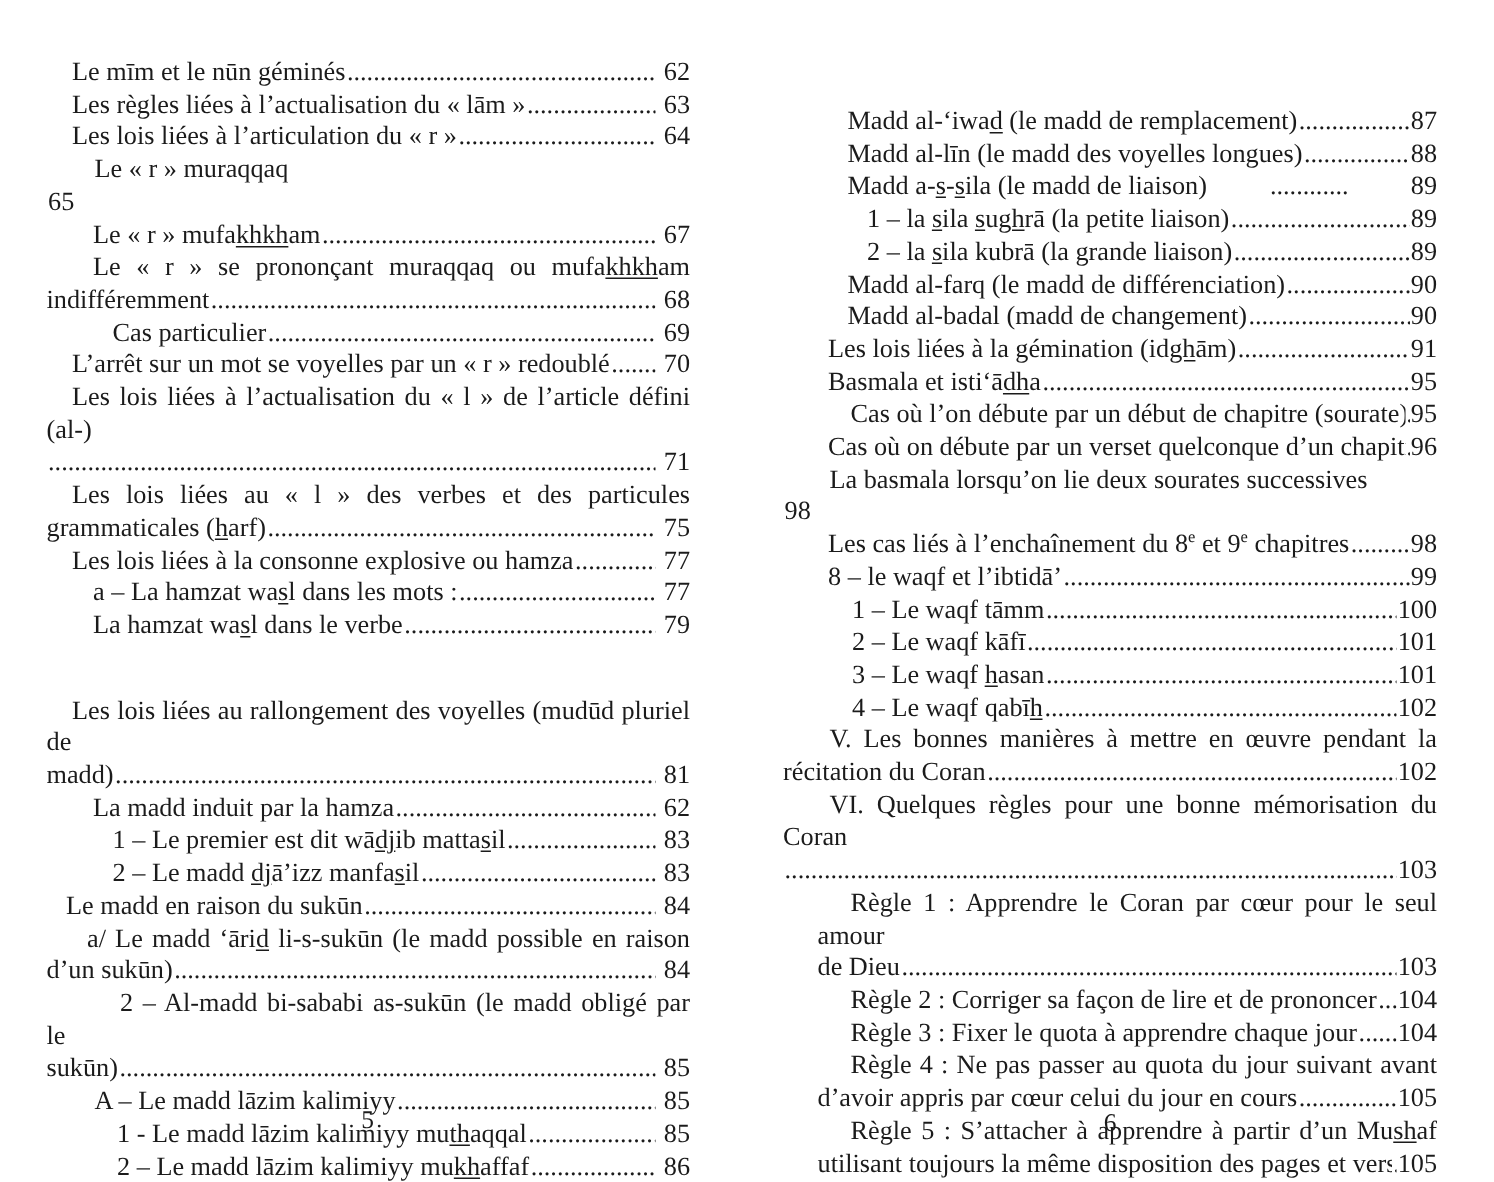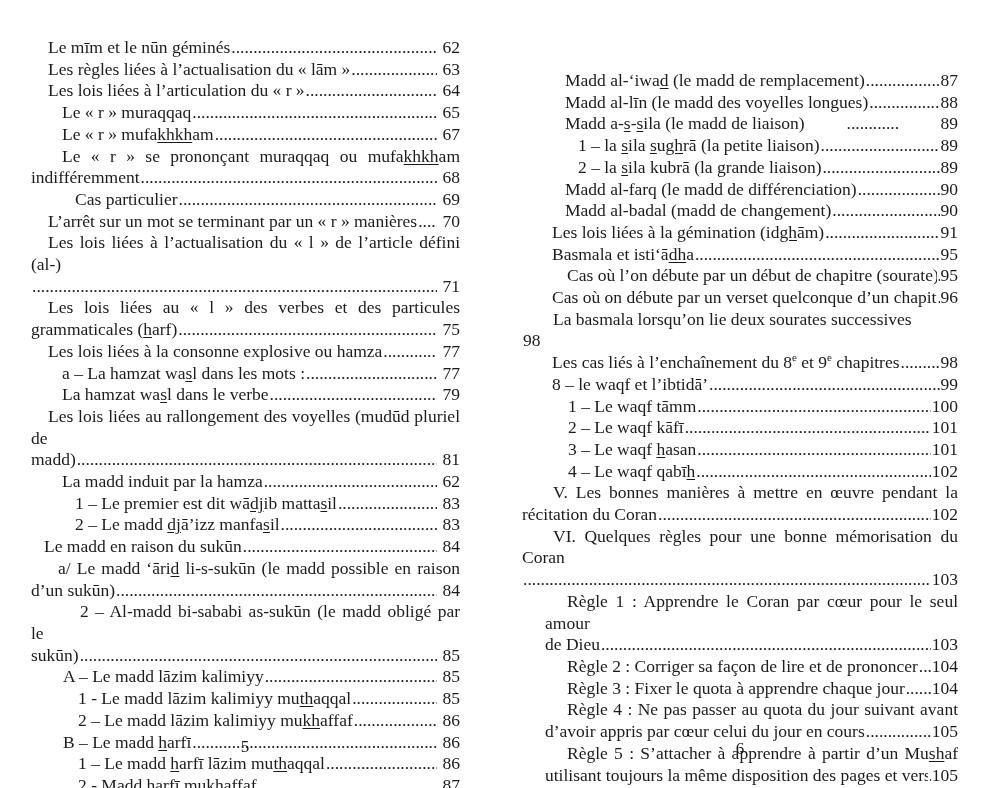--- a/index.html
+++ b/index.html
@@ -87,21 +87,21 @@
         </div>
       </div>
       <div class="entry">
         <div class="lline" style="margin-left: 0px;">
           <span class="t" style="padding-left: 17px;">Les lois liées à l’articulation du « r »</span>
           <span class="fill"></span>
           <span class="pg">64</span>
         </div>
       </div>
       <div class="entry">
-        <div class="lline" style="margin-left: 0px;">
+        <div class="lline" style="margin-left: 0px; flex-direction: column;">
           <span class="t" style="padding-left: 31px;">Le « r » muraqqaq</span>
           <span class="fill"></span>
           <span class="pg">65</span>
         </div>
       </div>
       <div class="entry">
         <div class="lline" style="margin-left: 0px;">
           <span class="t" style="padding-left: 31px;">Le « r » mufa<u>khkh</u>am</span>
           <span class="fill"></span>
           <span class="pg">67</span>
@@ -117,21 +117,21 @@
       </div>
       <div class="entry">
         <div class="lline" style="margin-left: 0px;">
           <span class="t" style="padding-left: 44px;">Cas particulier</span>
           <span class="fill"></span>
           <span class="pg">69</span>
         </div>
       </div>
       <div class="entry">
         <div class="lline" style="margin-left: 0px;">
-          <span class="t" style="padding-left: 17px;">L’arrêt sur un mot se terminant par un « r » manières</span>
+          <span class="t" style="padding-left: 17px;">L’arrêt sur un mot se voyelles par un « r » redoublé</span>
           <span class="fill"></span>
           <span class="pg">70</span>
         </div>
       </div>
       <div class="entry">
         <div class="jline" style="margin-left: 0px; text-indent: 17px;">Les lois liées à l’actualisation du « l » de l’article défini (al-)</div>
         <div class="lline" style="margin-left: 0px;">
           <span class="t" style="padding-left: 0px;"></span>
           <span class="fill"></span>
           <span class="pg">71</span>
@@ -160,21 +160,21 @@
         </div>
       </div>
       <div class="entry">
         <div class="lline" style="margin-left: 0px;">
           <span class="t" style="padding-left: 31px;">La hamzat wa<u>s</u>l dans le verbe</span>
           <span class="fill"></span>
           <span class="pg">79</span>
         </div>
       </div>
       <div class="entry">
-        <div class="jline" style="margin-left: 0px; text-indent: 17px;">Les lois liées au rallongement des voyelles (mudūd pluriel de</div>
+        <div class="jline" style="margin-left: 0px; text-indent: 17px; margin-top: 35px;">Les lois liées au rallongement des voyelles (mudūd pluriel de</div>
         <div class="lline" style="margin-left: 0px;">
           <span class="t" style="padding-left: 0px;">madd)</span>
           <span class="fill"></span>
           <span class="pg">81</span>
         </div>
       </div>
       <div class="entry">
         <div class="lline" style="margin-left: 0px;">
           <span class="t" style="padding-left: 31px;">La madd induit par la hamza</span>
           <span class="fill"></span>

